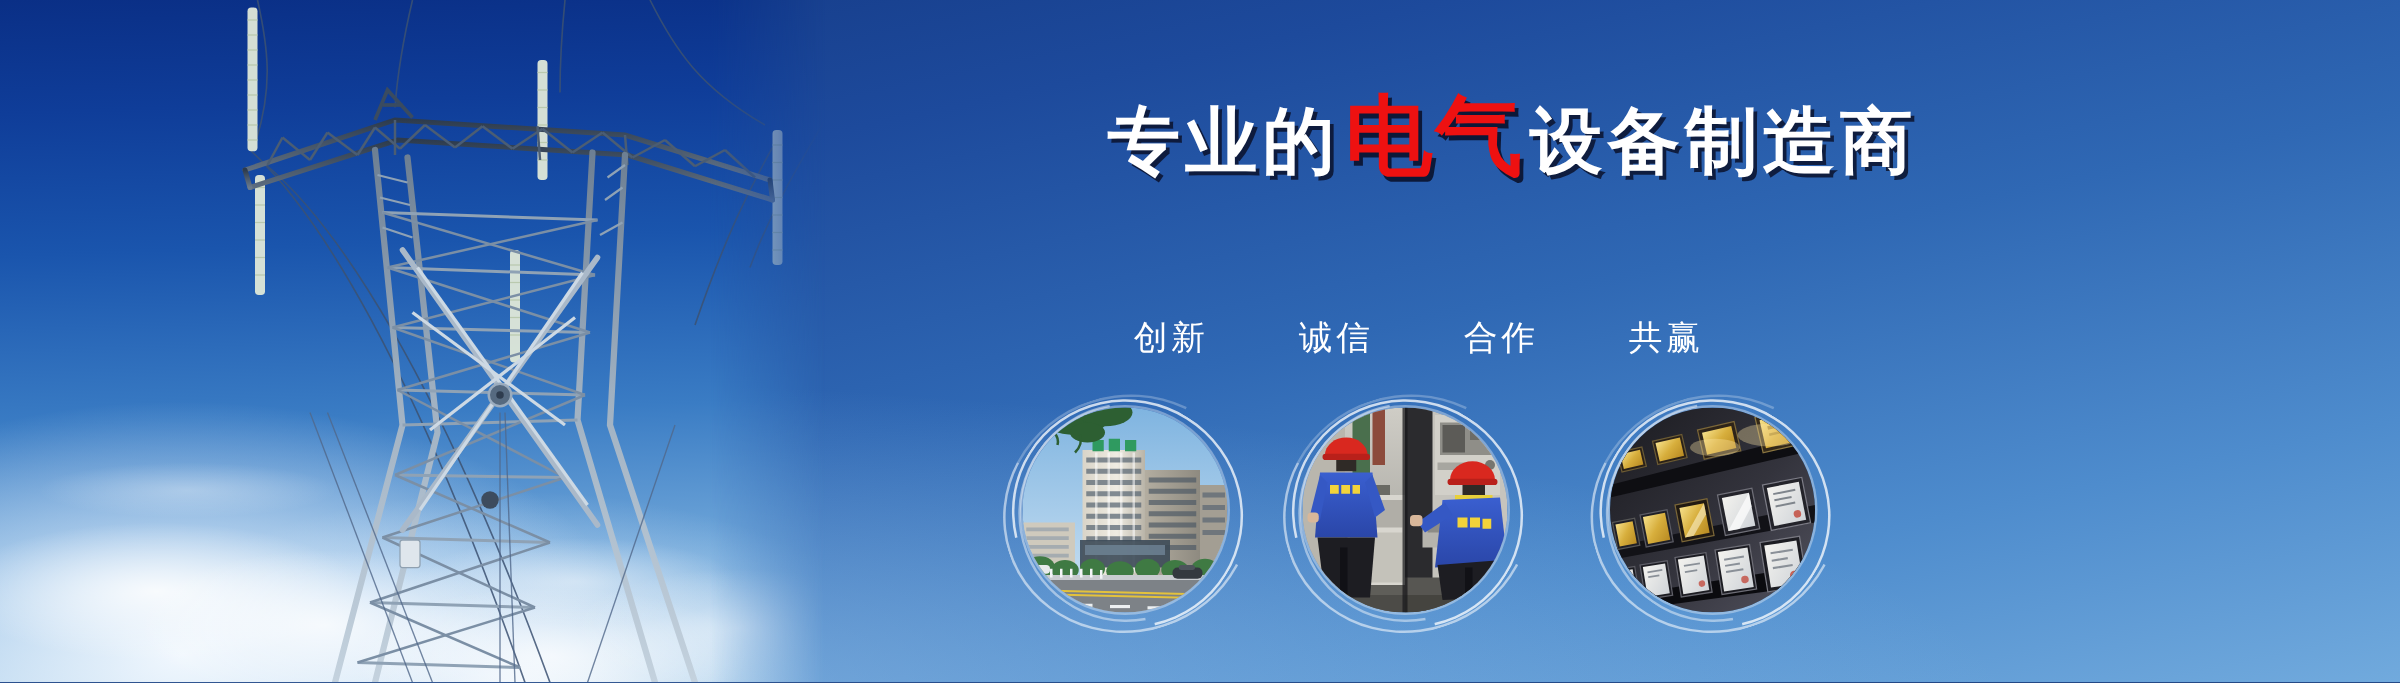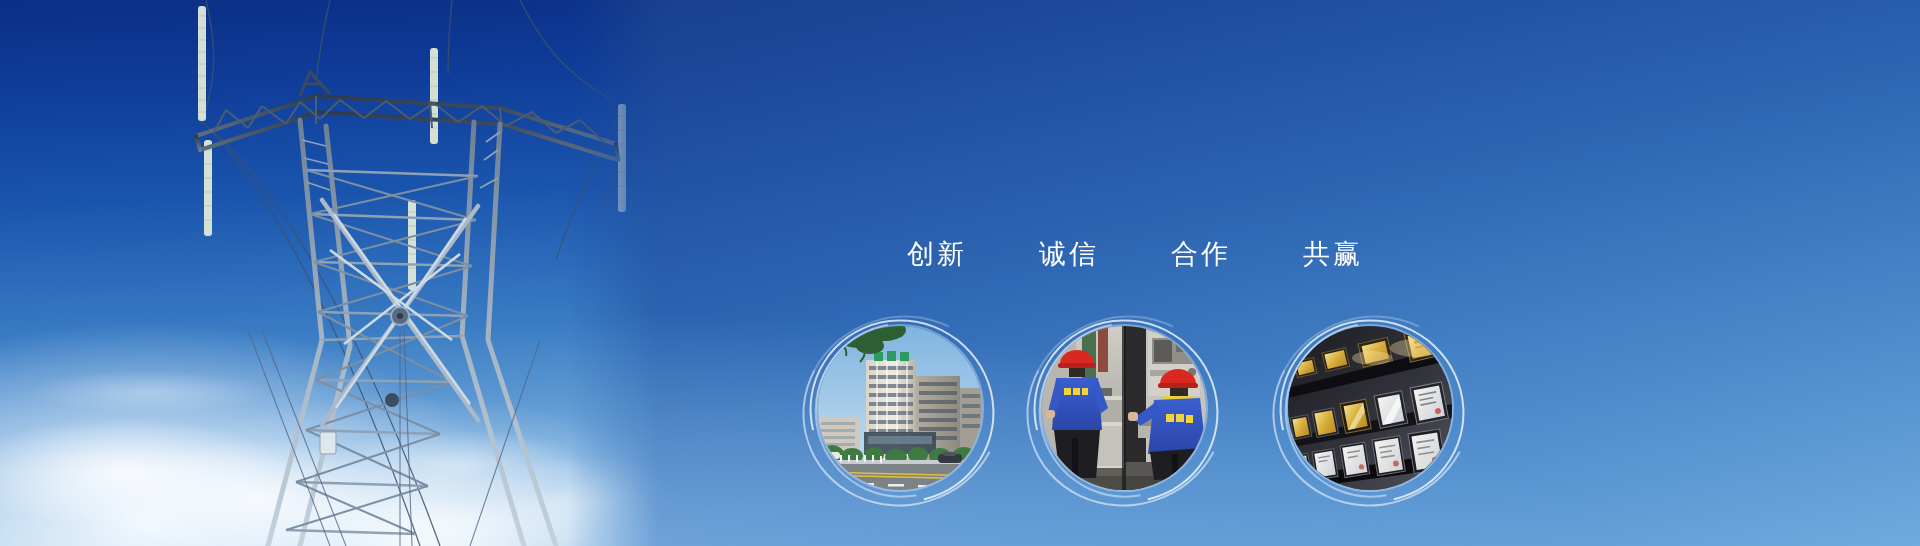--- a/index.html
+++ b/index.html
@@ -97,21 +97,21 @@
   .pill-text {
     color: #ffffff;
     font-size: 20px;
     letter-spacing: 2px;
     white-space: nowrap;
   }
 
   
   .keywords {
     position: absolute;
-    left: 195px; top: 236px;
+    left: 195px; top: 252px;
     width: 560px;
     display: flex;
     justify-content: center;
     gap: 72px;
     text-align: center;
   }
   .keyword {
     color: #ffffff;
     font-size: 27px;
     letter-spacing: 3px;
@@ -373,20 +373,23 @@
         <path d="M262,330 L346,546"></path>
         <path d="M540,340 L470,546"></path>
         <path d="M400,330 L400,546"></path>
         <path d="M404,330 L412,546"></path>
       </g>
     </svg>
   </div>
 
   <div class="content">
 
+    <div class="headline">
+      <span class="hl-white">专业的</span><span class="hl-red">电气</span><span class="hl-white">设备制造商</span>
+    </div>
 
 
     <div class="keywords">
       <span class="keyword">创新</span>
       <span class="keyword">诚信</span>
       <span class="keyword">合作</span>
       <span class="keyword">共赢</span>
     </div>
 
     <div class="circles">

